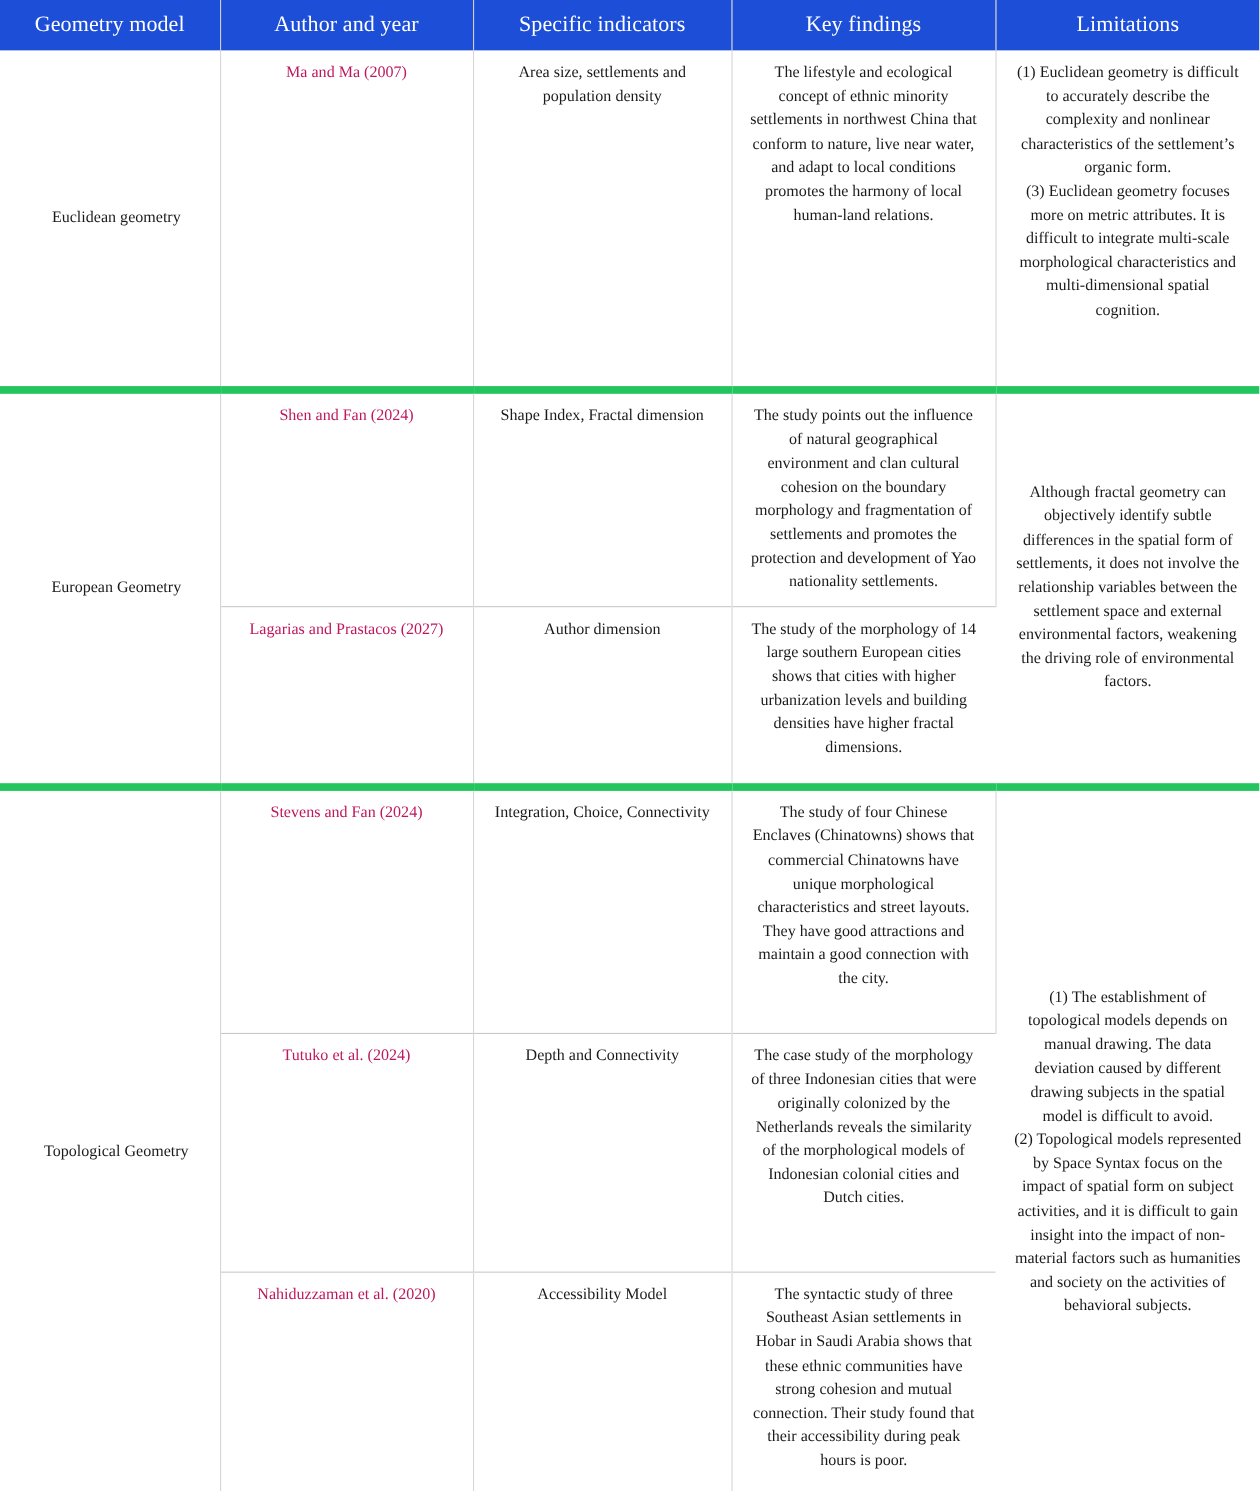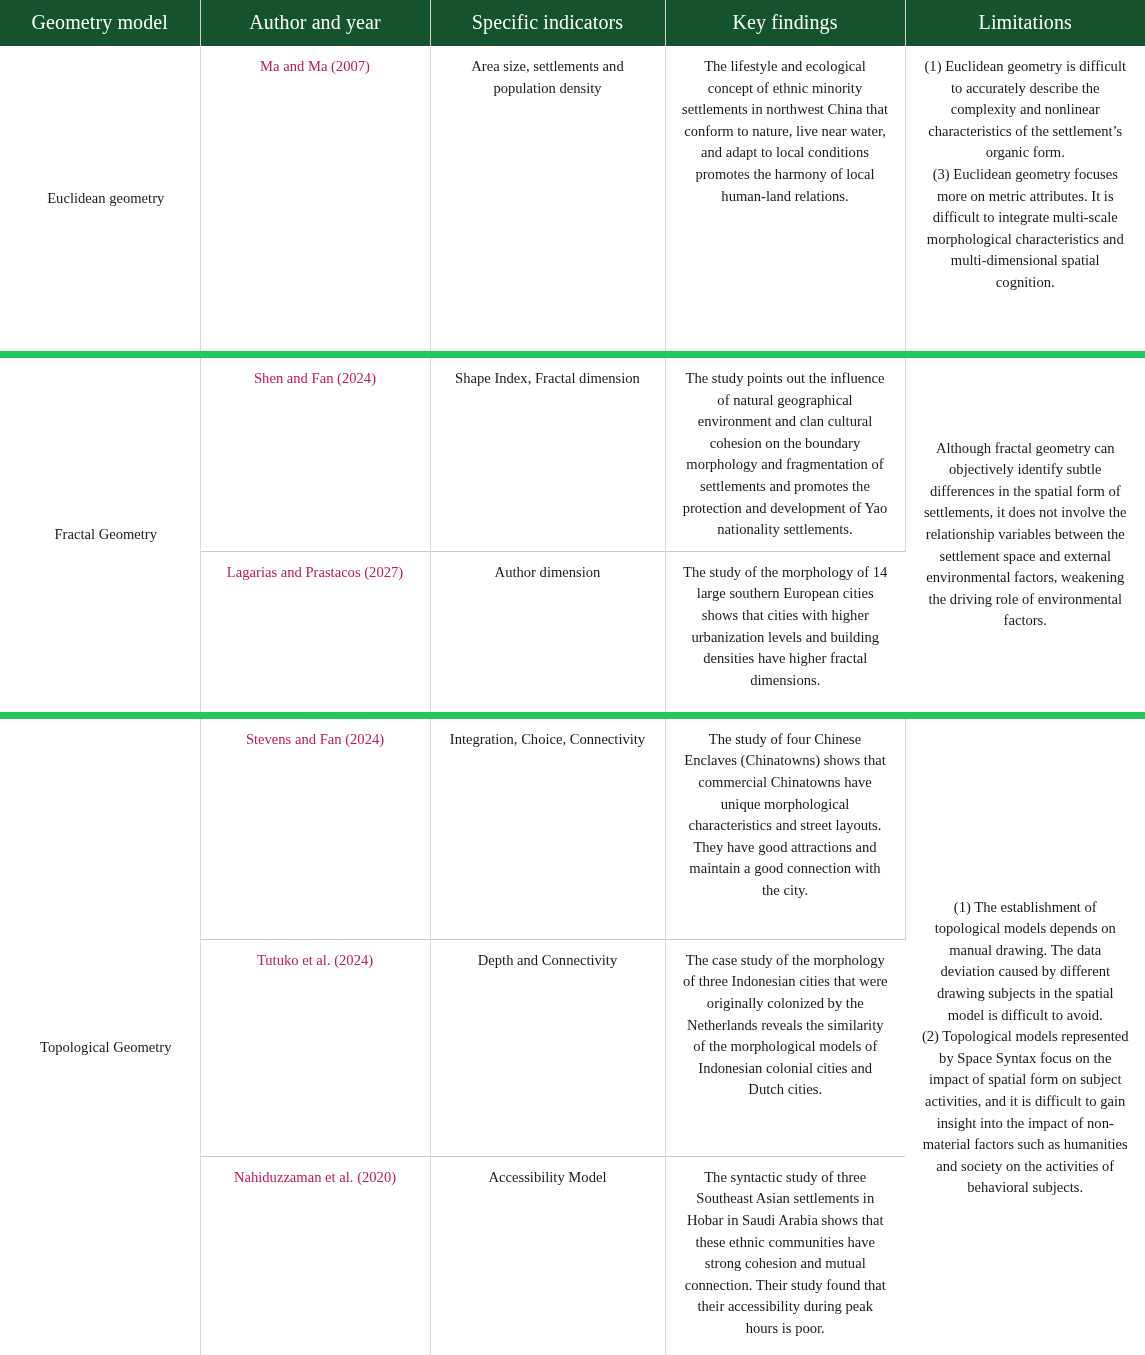--- a/index.html
+++ b/index.html
@@ -21,21 +21,21 @@
     border-collapse: collapse;
     table-layout: fixed;
   }
   table.review-table col.c-model       { width: 200px; }
   table.review-table col.c-author      { width: 230px; }
   table.review-table col.c-indicators  { width: 235px; }
   table.review-table col.c-findings    { width: 240px; }
   table.review-table col.c-limitations { width: 240px; }
 
   thead th {
-    background: #14532d;
+    background: #1d4ed8;
     color: #ffffff;
     font-weight: normal;
     font-size: 20px;
     line-height: 1.2;
     padding: 10px 6px 12px 6px;
     text-align: center;
     vertical-align: middle;
     border-right: 1px solid #cfcfcf;
     letter-spacing: 0.1px;
   }
@@ -120,21 +120,21 @@
         <td class="author-cell">Ma and Ma (2007)</td>
         <td class="indicators-cell">Area size, settlements and population density</td>
         <td class="findings-cell">The lifestyle and ecological concept of ethnic minority settlements in northwest China that conform to nature, live near water, and adapt to local conditions promotes the harmony of local human-land relations.</td>
         <td class="limitations-cell" rowspan="1">
           <span class="para">(1) Euclidean geometry is difficult to accurately describe the complexity and nonlinear characteristics of the settlement’s organic form.</span>
           <span class="para">(3) Euclidean geometry focuses more on metric attributes. It is difficult to integrate multi-scale morphological characteristics and multi-dimensional spatial cognition.</span>
         </td>
       </tr>
 
       <tr class="section-start">
-        <td class="model-cell" rowspan="2" style="height:225px;">Fractal Geometry</td>
+        <td class="model-cell" rowspan="2" style="height:225px;">European Geometry</td>
         <td class="author-cell">Shen and Fan (2024)</td>
         <td class="indicators-cell">Shape Index, Fractal dimension</td>
         <td class="findings-cell">The study points out the influence of natural geographical environment and clan cultural cohesion on the boundary morphology and fragmentation of settlements and promotes the protection and development of Yao nationality settlements.</td>
         <td class="limitations-cell lim-middle" rowspan="2">
           <span class="para">Although fractal geometry can objectively identify subtle differences in the spatial form of settlements, it does not involve the relationship variables between the settlement space and external environmental factors, weakening the driving role of environmental factors.</span>
         </td>
       </tr>
       <tr>
         <td class="author-cell">Lagarias and Prastacos (2027)</td>
         <td class="indicators-cell">Author dimension</td>

